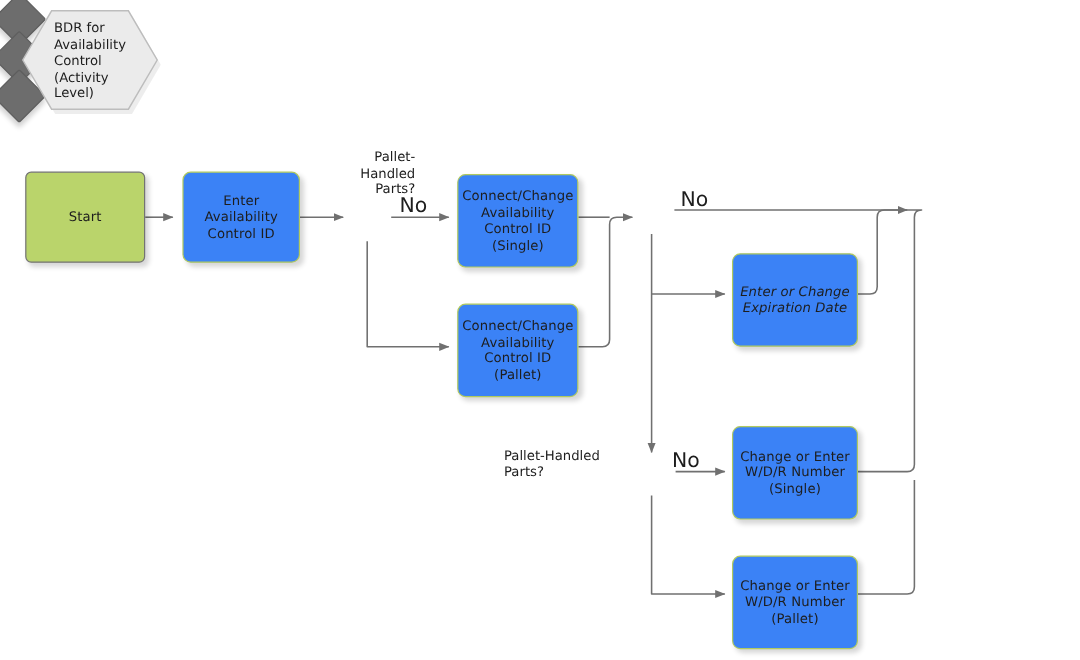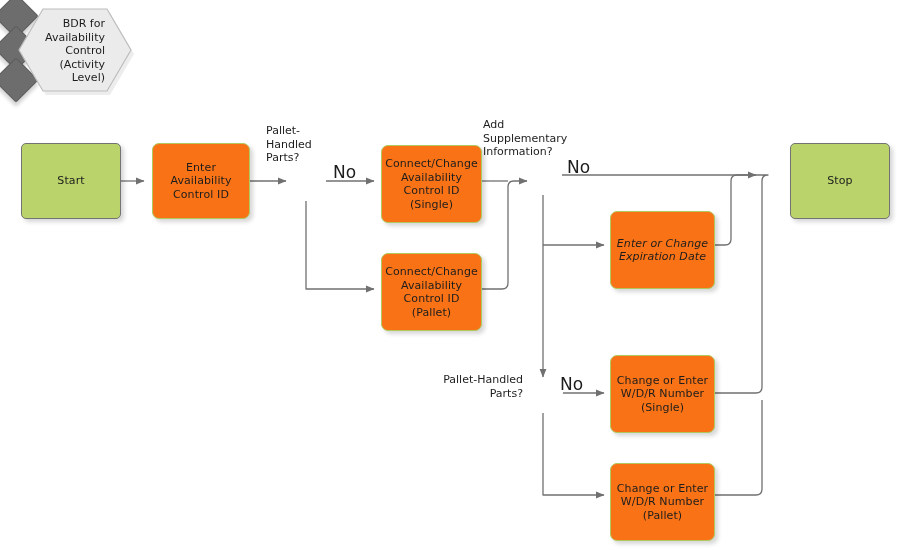--- a/index.html
+++ b/index.html
@@ -32,21 +32,21 @@
     align-items: center;
     justify-content: center;
     text-align: center;
     color: #1d1d1d;
     font-size: 11px;
     line-height: 13.5px;
     letter-spacing: 0.1px;
     z-index: 5;
   }
   .task {
-    background: #f97316;
+    background: #3b82f6;
     border: 1px solid #b0c95f;
     border-radius: 7px;
     box-shadow: 3px 3px 4px rgba(0,0,0,0.16);
     padding: 12px 4px;
   }
   .terminator {
     background: #bad46b;
     border: 1px solid #737373;
     border-radius: 5px;
     box-shadow: 3px 3px 4px rgba(0,0,0,0.16);
@@ -67,39 +67,39 @@
   }
   .hexwrap .hexlabel {
     position: absolute;
     left: 0;
     top: 0;
     width: 100%;
     height: 100%;
     display: flex;
     align-items: center;
     justify-content: center;
-    text-align: right;
+    text-align: left;
     font-size: 11px;
     line-height: 13.5px;
     color: #1d1d1d;
     pointer-events: none;
   }
   .edge-label {
     position: absolute;
     font-size: 17px;
     color: #1d1d1d;
     white-space: nowrap;
     z-index: 7;
   }
   .node-label {
     position: absolute;
     font-size: 11px;
     line-height: 13.5px;
     color: #1d1d1d;
-    text-align: left;
+    text-align: right;
     white-space: pre-line;
     z-index: 7;
   }
   .nb { white-space: pre-line; }
 </style>
 </head>
 <body>
 
 <div id="canvas">
 
@@ -176,44 +176,38 @@
   </div>
 
   <div class="node task" style="left:381px; top:253px; width:101px; height:78px;">
     <span class="nb">Connect/Change
 Availability
 Control ID
 (Pallet)</span>
   </div>
 
   <div class="gateway" style="left:528px; top:160px;"></div>
-  <div class="node-label nb" style="left:483px; top:118px; width:121px;">Add
-Supplementary
-Information?</div>
   <div class="edge-label" style="left:567px; top:157px;">No</div>
 
   <div class="node task" style="left:610px; top:211px; width:105px; height:78px;font-style:italic;">
     <span class="nb">Enter or Change
 Expiration Date</span>
   </div>
 
   <div class="gateway" style="left:528px; top:378px;"></div>
-  <div class="node-label nb" style="left:420px; top:373px; width:103px; text-align:right;">Pallet-Handled
+  <div class="node-label nb" style="left:420px; top:373px; width:103px; text-align:left;">Pallet-Handled
 Parts?</div>
   <div class="edge-label" style="left:560px; top:374px;">No</div>
 
   <div class="node task" style="left:610px; top:355px; width:105px; height:78px;">
     <span class="nb">Change or Enter
 W/D/R Number
 (Single)</span>
   </div>
 
   <div class="node task" style="left:610px; top:463px; width:105px; height:78px;">
     <span class="nb">Change or Enter
 W/D/R Number
 (Pallet)</span>
   </div>
 
-  <div class="node terminator" style="left:790px; top:143px; width:100px; height:76px;">
-    <span class="nb">Stop</span>
-  </div>
 
 </div>
 
 </body></html>

